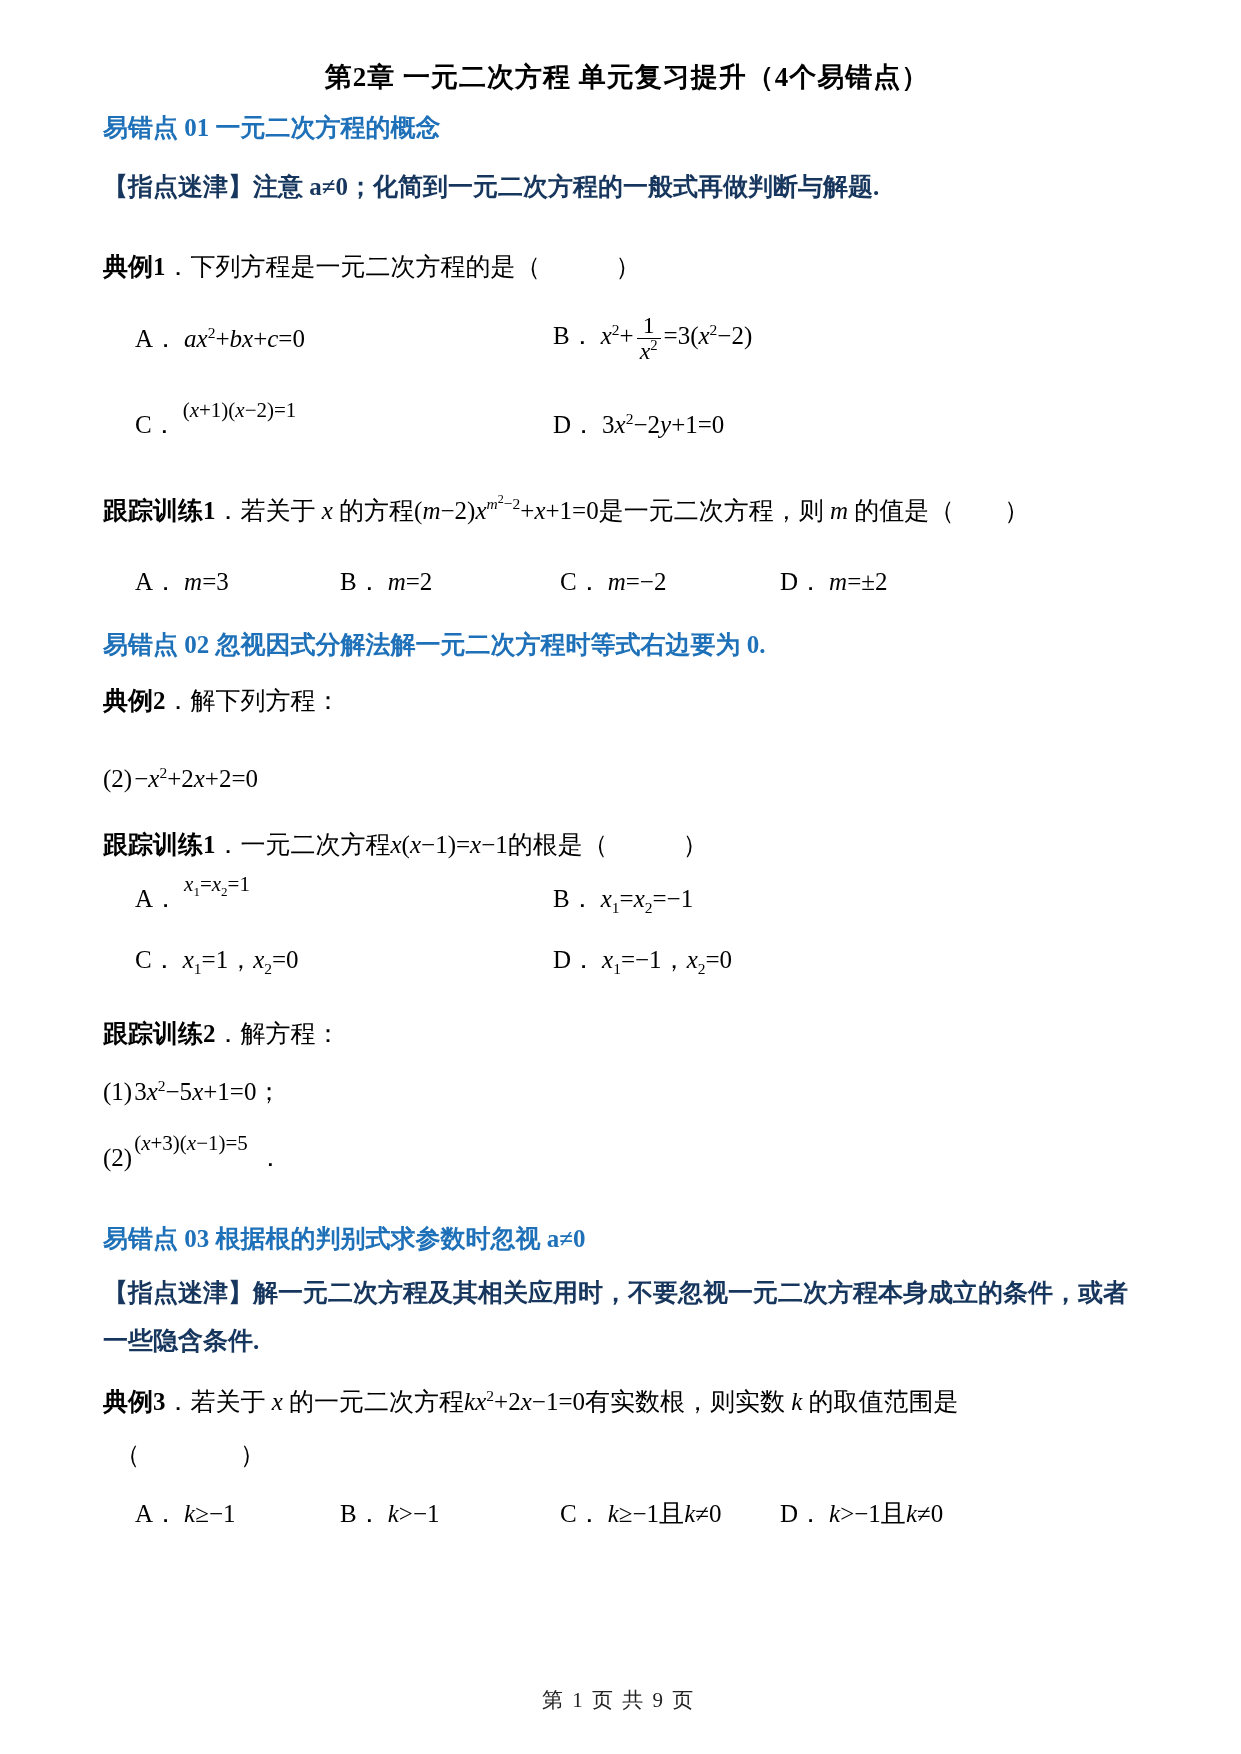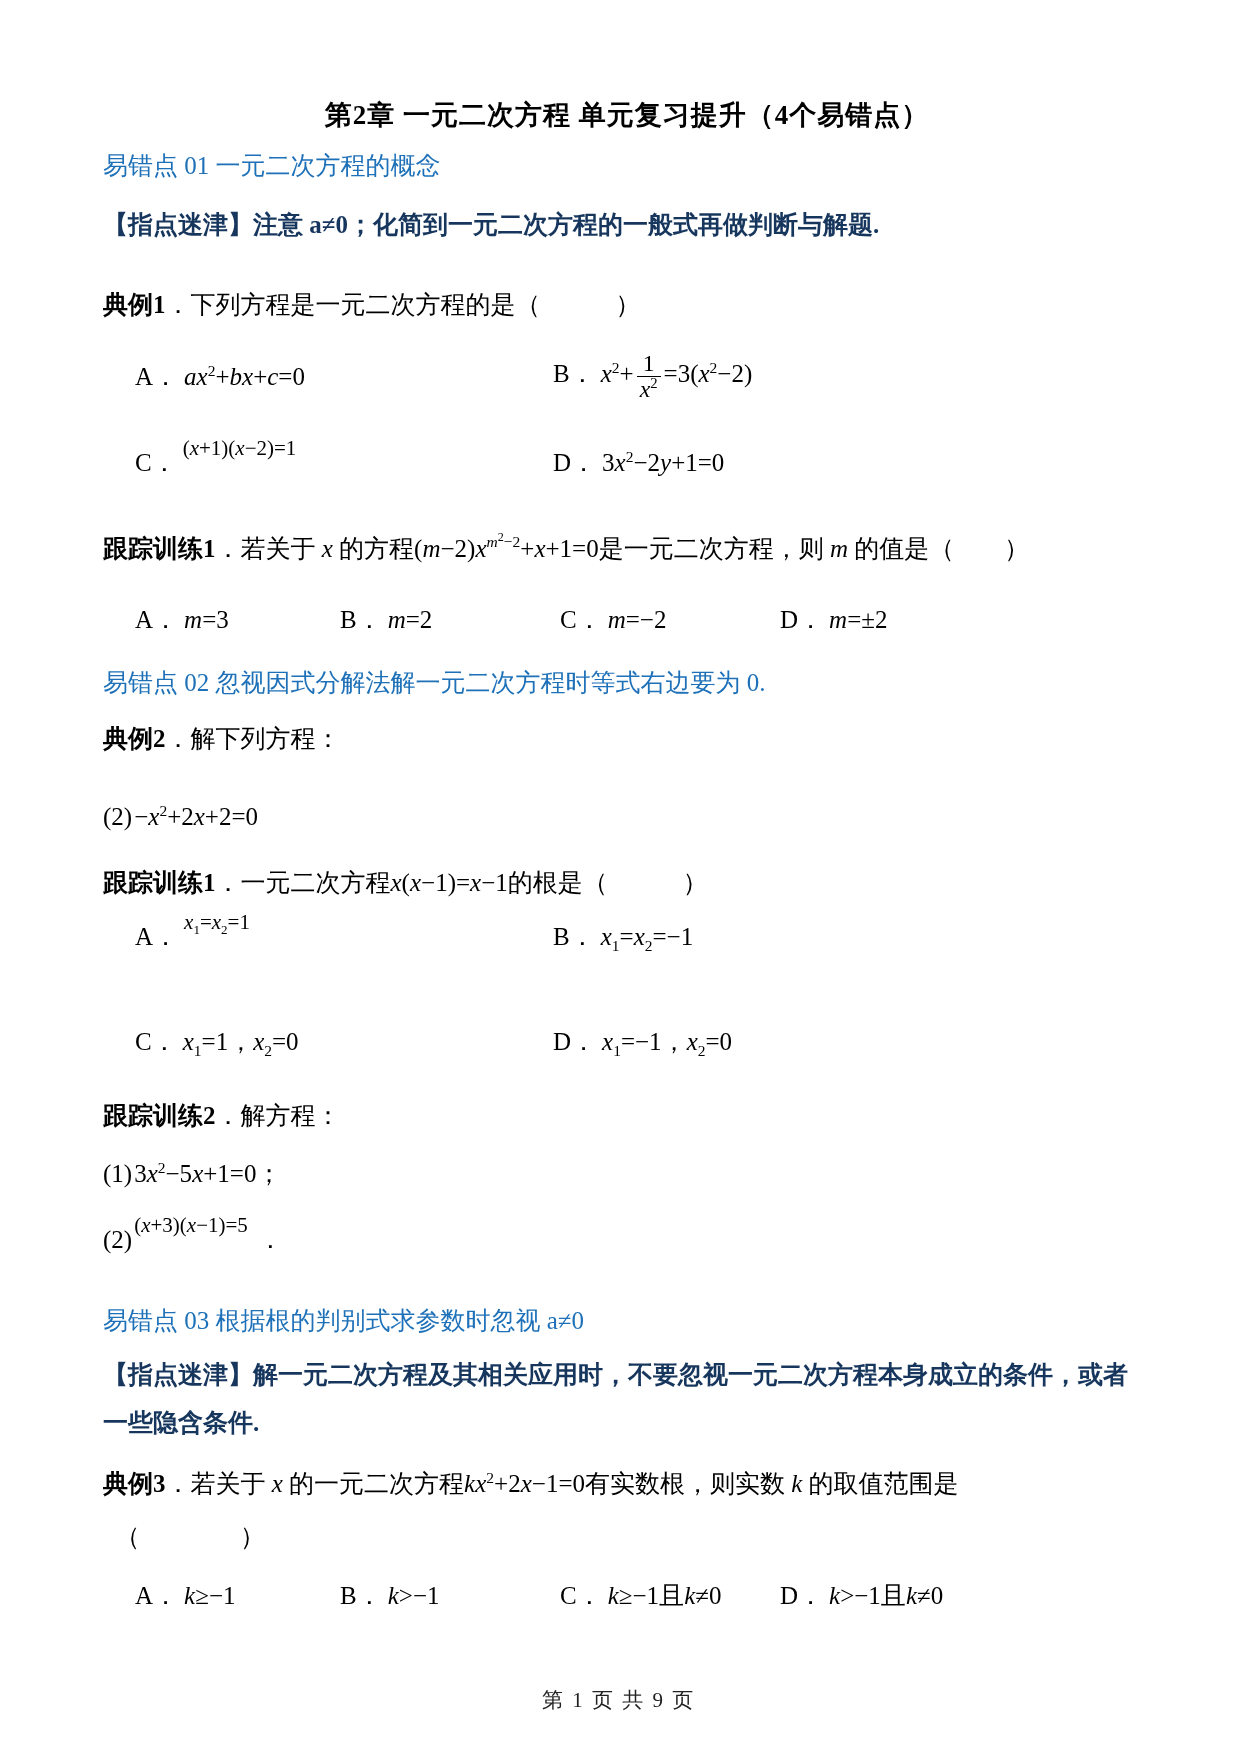--- a/index.html
+++ b/index.html
@@ -12,31 +12,31 @@
   html,body{margin:0;padding:0;}
   body{
     width:1241px;height:1754px;
     background:var(--paper);
     color:var(--ink);
     font-family:"Liberation Serif","DejaVu Serif",serif;
     font-size:25px;
     position:relative;
     overflow:hidden;
   }
-  .content{padding:97px 90px 0 103px;}
+  .content{padding:59px 90px 0 103px;}
   .title{
     text-align:center;
     font-weight:bold;
     font-size:27px;
     margin:0;
     letter-spacing:1px;
   }
   .h-blue{
     color:var(--heading-blue);
-    font-weight:normal;
+    font-weight:bold;
     font-size:25px;
     margin:16px 0 0 0;
   }
   .tip{
     color:var(--tip-navy);
     font-weight:bold;
     font-size:25px;
     margin:19px 0 0 0;
     line-height:1.9;
   }
@@ -76,21 +76,21 @@
   .footer{
     position:absolute;
     top:1686px;left:0;right:4px;
     text-align:center;
     font-size:21px;
     color:#222;
     letter-spacing:2px;
   }
   .mt-sm{margin-top:18px;}
   .mt-lg{margin-top:46px;}
-  .grid2.tall{row-gap:72px;margin-top:18px;}
+  .grid2.tall{row-gap:28px;margin-top:18px;}
   .blank-line{margin:16px 0 0 12px;}
 </style>
 </head>
 <body>
 
 <div class="content">
 
   <h1 class="title">第2章 一元二次方程 单元复习提升（4个易错点）</h1>
 
   <h2 class="h-blue">易错点 01 一元二次方程的概念</h2>

